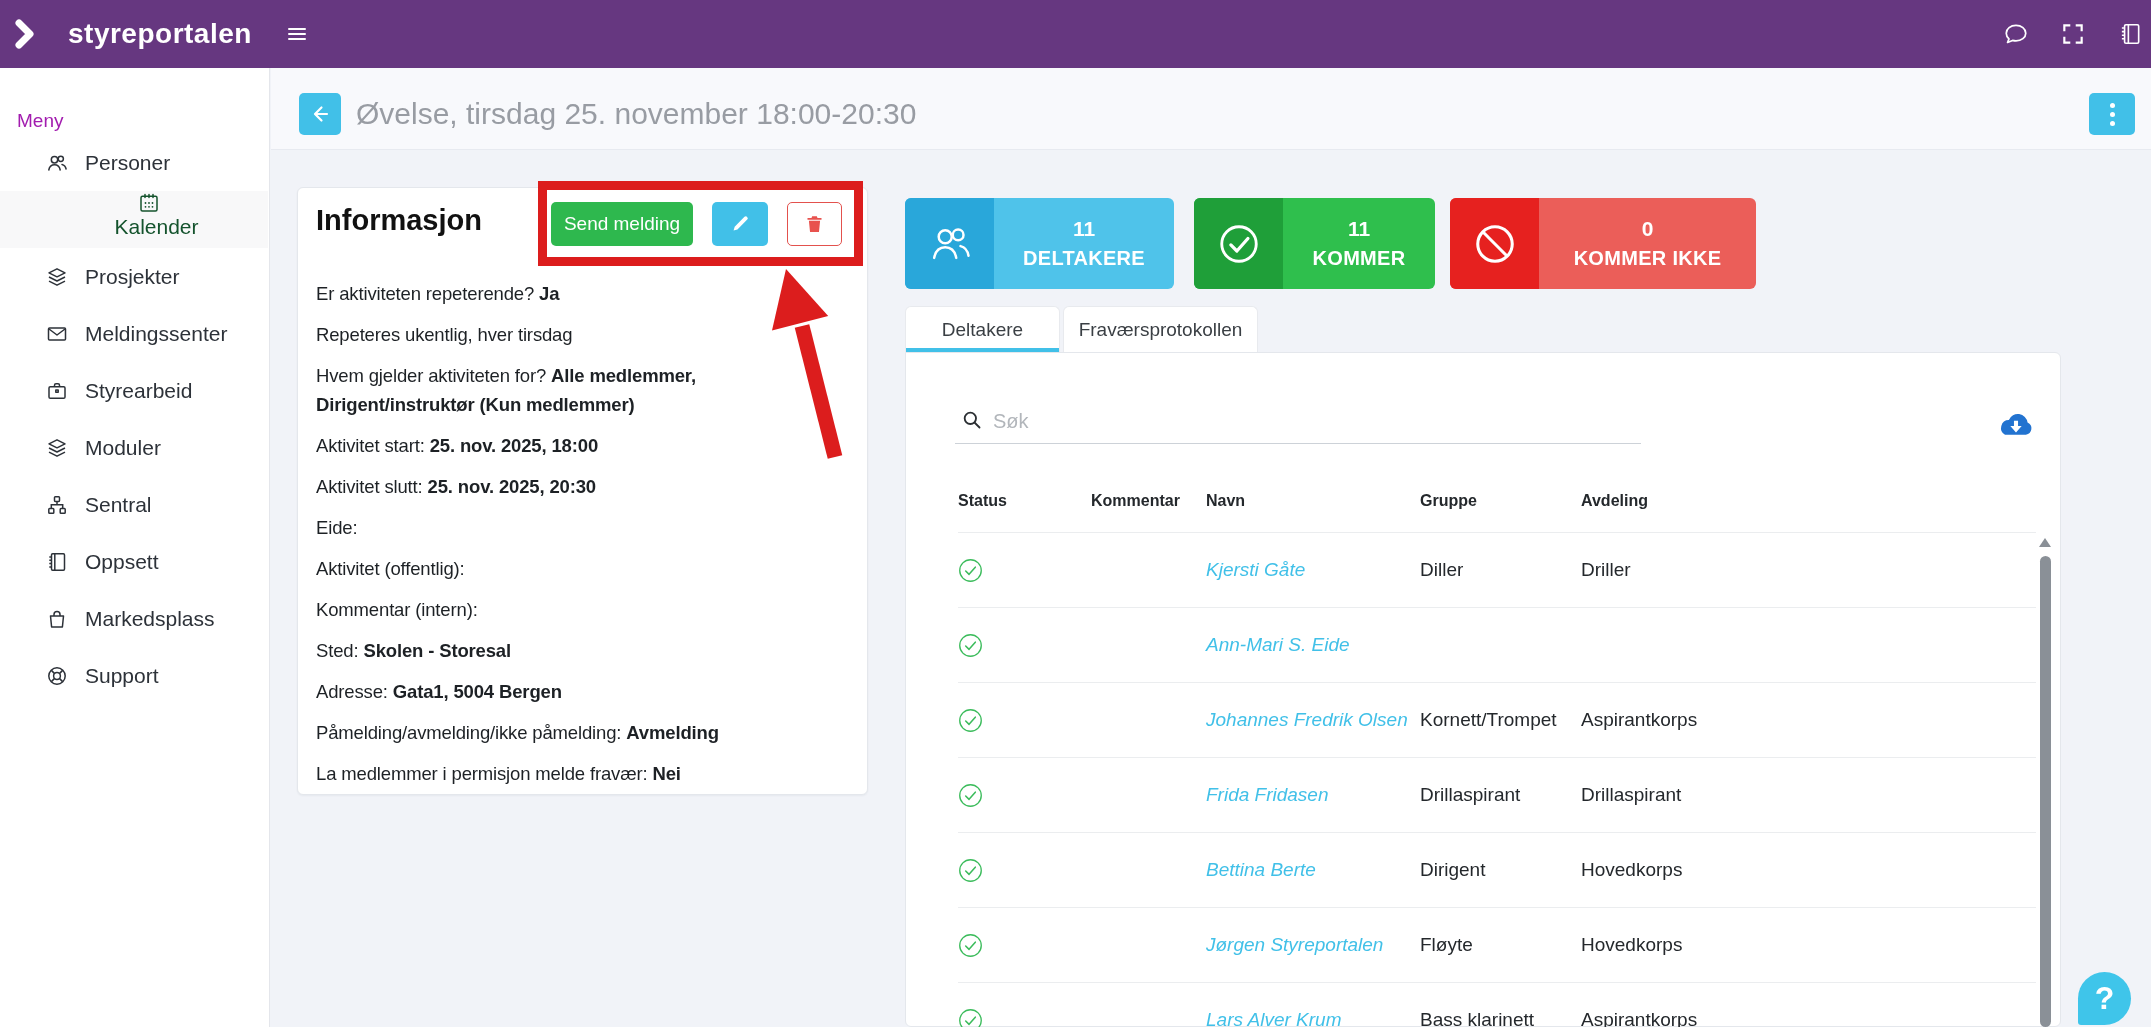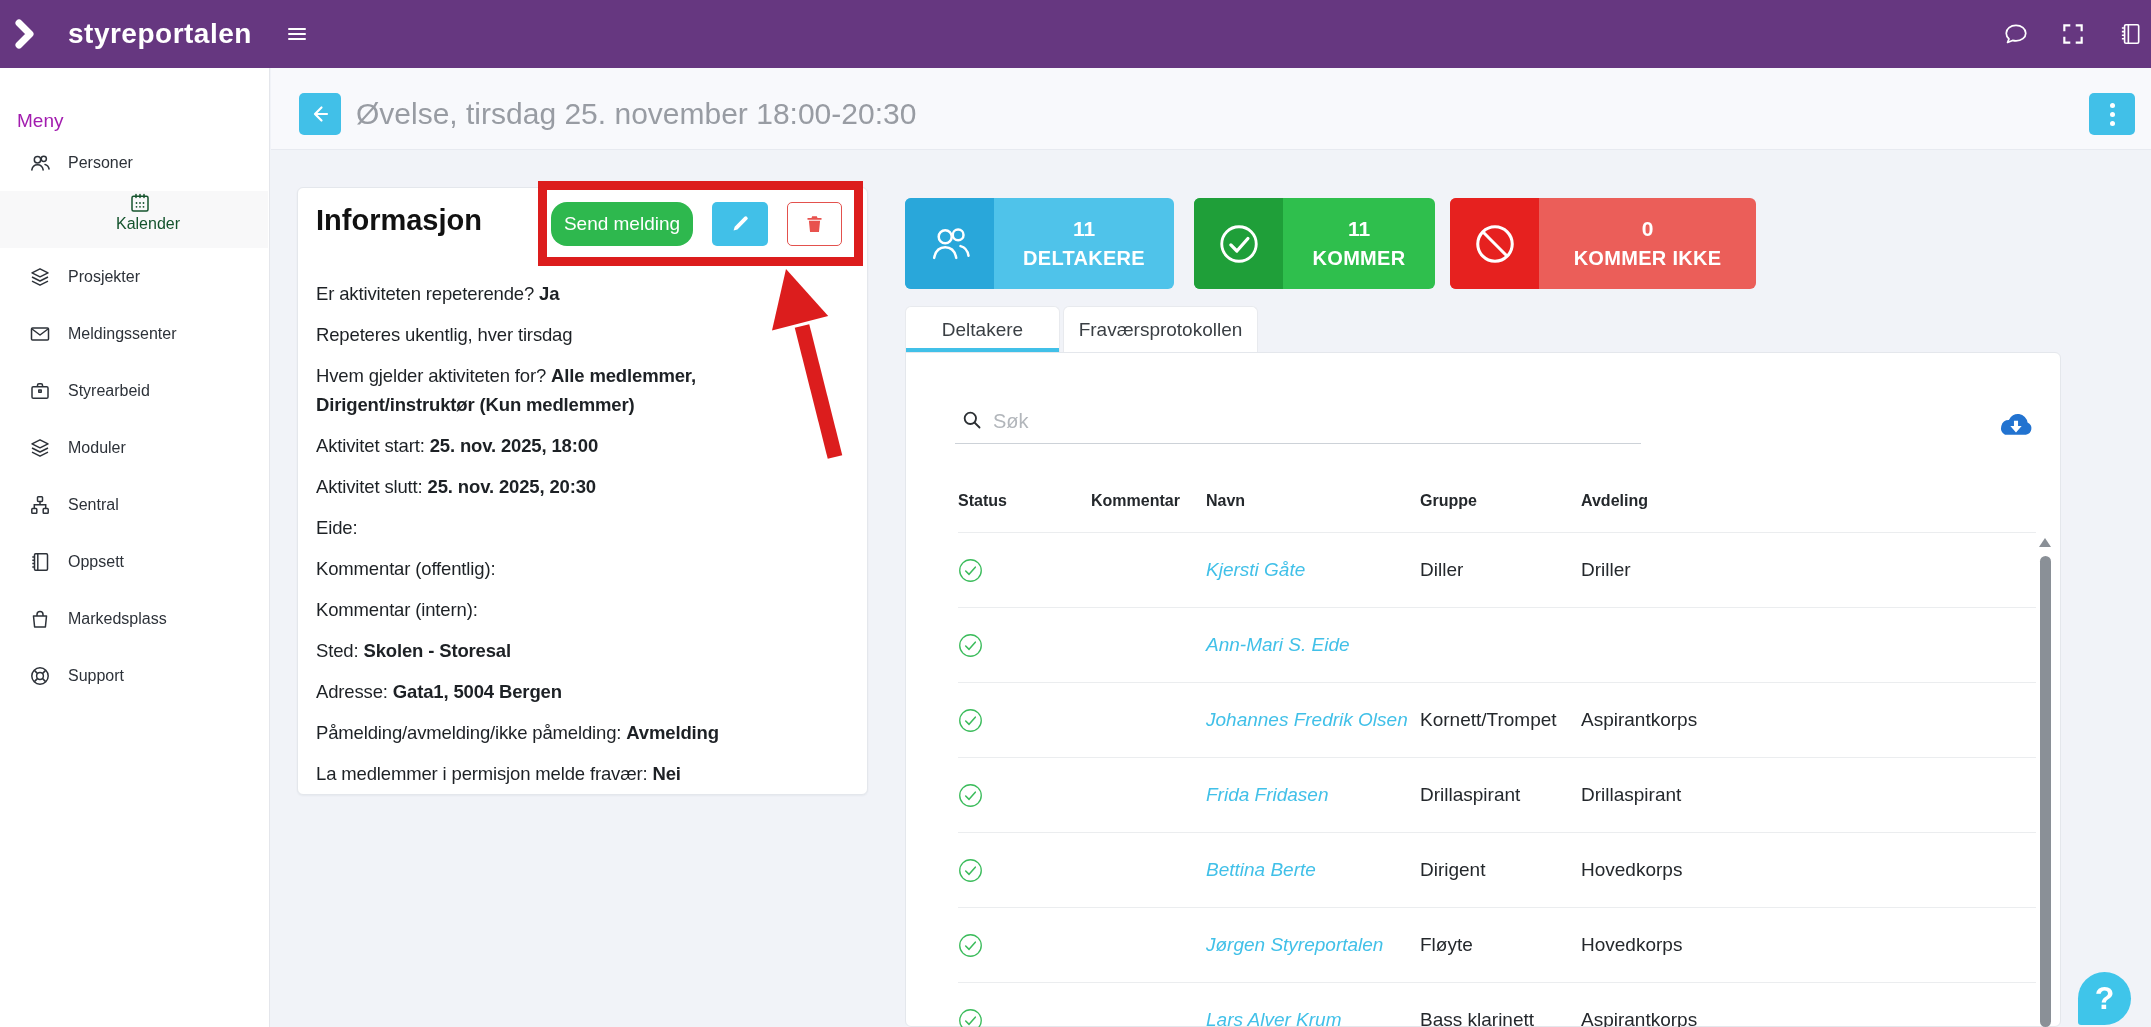--- a/index.html
+++ b/index.html
@@ -23,22 +23,22 @@
   .tb-icons { position: absolute; right: 8px; top: 0; height: 68px; display: flex; align-items: center; gap: 31px; }
   .tb-icon { width: 26px; height: 26px; display: flex; align-items: center; justify-content: center; cursor: pointer; }
   
   .sidebar {
     position: absolute; left: 0; top: 68px; width: 270px; height: 959px;
     background: #fff; border-right: 1px solid #e4e6eb;
   }
   .menu-label { position: absolute; top: 42px; left: 17px; color: #a21caf; font-size: 19px; }
   .side-items { position: absolute; top: 66px; left: 0; right: 1px; }
   .side-item {
-    height: 57px; display: flex; align-items: center; padding-left: 28px;
-    color: #2d3239; cursor: pointer; font-size: 16px;
+    height: 57px; display: flex; align-items: center; padding-left: 45px;
+    color: #2d3239; cursor: pointer; font-size: 21px;
   }
   .side-item .sicon { width: 24px; height: 24px; margin-right: 16px; display: flex; align-items: center; justify-content: center; }
   .side-item.active { background: #f8f8f9; color: #14532d; flex-direction: column; }
   
   .pagehead {
     position: absolute; left: 271px; top: 68px; width: 1880px; height: 82px;
     background: #f8f9fc; border-bottom: 1px solid #e7eaf0;
   }
   .back-btn {
     position: absolute; left: 299px; top: 93px; width: 42px; height: 42px;
@@ -57,21 +57,21 @@
     background: #fff; border: 1px solid #e4e7ec; border-radius: 6px;
     box-shadow: 0 1px 2px rgba(20,30,50,.05);
   }
   .info-heading { position: absolute; left: 18px; top: 16px; font-size: 29px; font-weight: 700; color: #111; }
   .info-lines { position: absolute; left: 18px; right: 16px; top: 91px; }
   .info-lines p { font-size: 18.5px; line-height: 29px; margin-bottom: 12px; letter-spacing: -0.15px; color: #1d2125; }
   .info-lines b { font-weight: 700; }
   
   .send-btn {
     position: absolute; left: 551px; top: 202px; width: 142px; height: 44px;
-    background: #2eb84e; color: #fff; border: none; border-radius: 16px;
+    background: #2eb84e; color: #fff; border: none; border-radius: 5px;
     font-size: 19px; font-family: inherit; cursor: pointer; z-index: 5;
   }
   .edit-btn {
     position: absolute; left: 712px; top: 202px; width: 56px; height: 44px;
     background: #41c0e8; border: none; border-radius: 5px; cursor: pointer; z-index: 5;
     display: flex; align-items: center; justify-content: center;
   }
   .del-btn {
     position: absolute; left: 787px; top: 202px; width: 55px; height: 44px;
     background: #fff; border: 1px solid #e3514d; border-radius: 5px; cursor: pointer; z-index: 5;
@@ -306,21 +306,21 @@
 
 <div class="info-card">
   <div class="info-heading">Informasjon</div>
   <div class="info-lines">
     <p><span>Er aktiviteten repeterende? </span><b>Ja</b></p>
     <p><span>Repeteres ukentlig, hver tirsdag</span><b></b></p>
     <p><span>Hvem gjelder aktiviteten for? </span><b>Alle medlemmer, Dirigent/instruktør (Kun medlemmer)</b></p>
     <p><span>Aktivitet start: </span><b>25. nov. 2025, 18:00</b></p>
     <p><span>Aktivitet slutt: </span><b>25. nov. 2025, 20:30</b></p>
     <p><span>Eide:</span><b></b></p>
-    <p><span>Kommentar (offentlig):</span><b></b></p>
+    <p><span>Aktivitet (offentlig):</span><b></b></p>
     <p><span>Kommentar (intern):</span><b></b></p>
     <p><span>Sted: </span><b>Skolen - Storesal</b></p>
     <p><span>Adresse: </span><b>Gata1, 5004 Bergen</b></p>
     <p><span>Påmelding/avmelding/ikke påmelding: </span><b>Avmelding</b></p>
     <p><span>La medlemmer i permisjon melde fravær: </span><b>Nei</b></p>
   </div>
 </div>
 
 <button class="send-btn"><span>Send melding</span></button>
 <button class="edit-btn">

